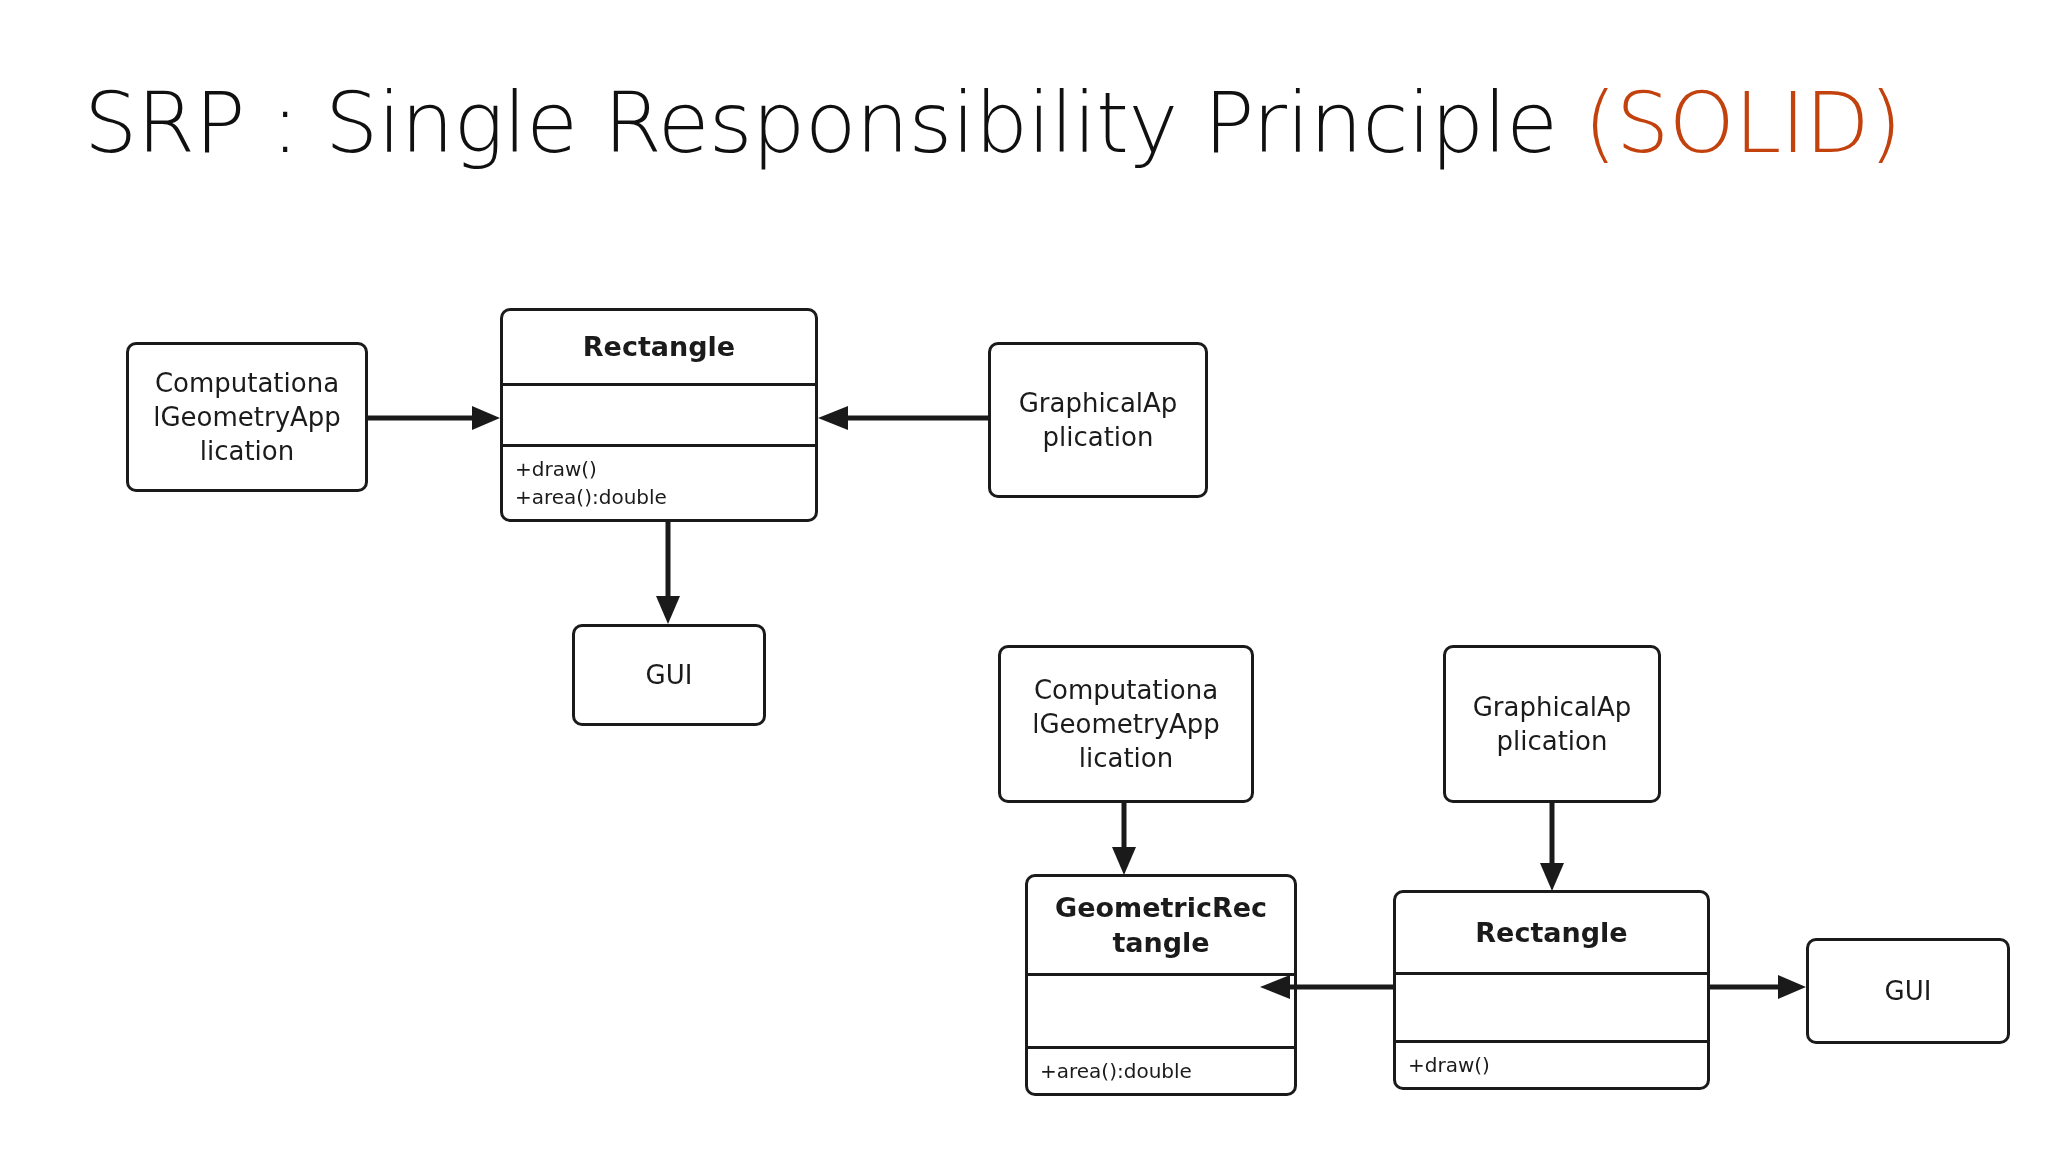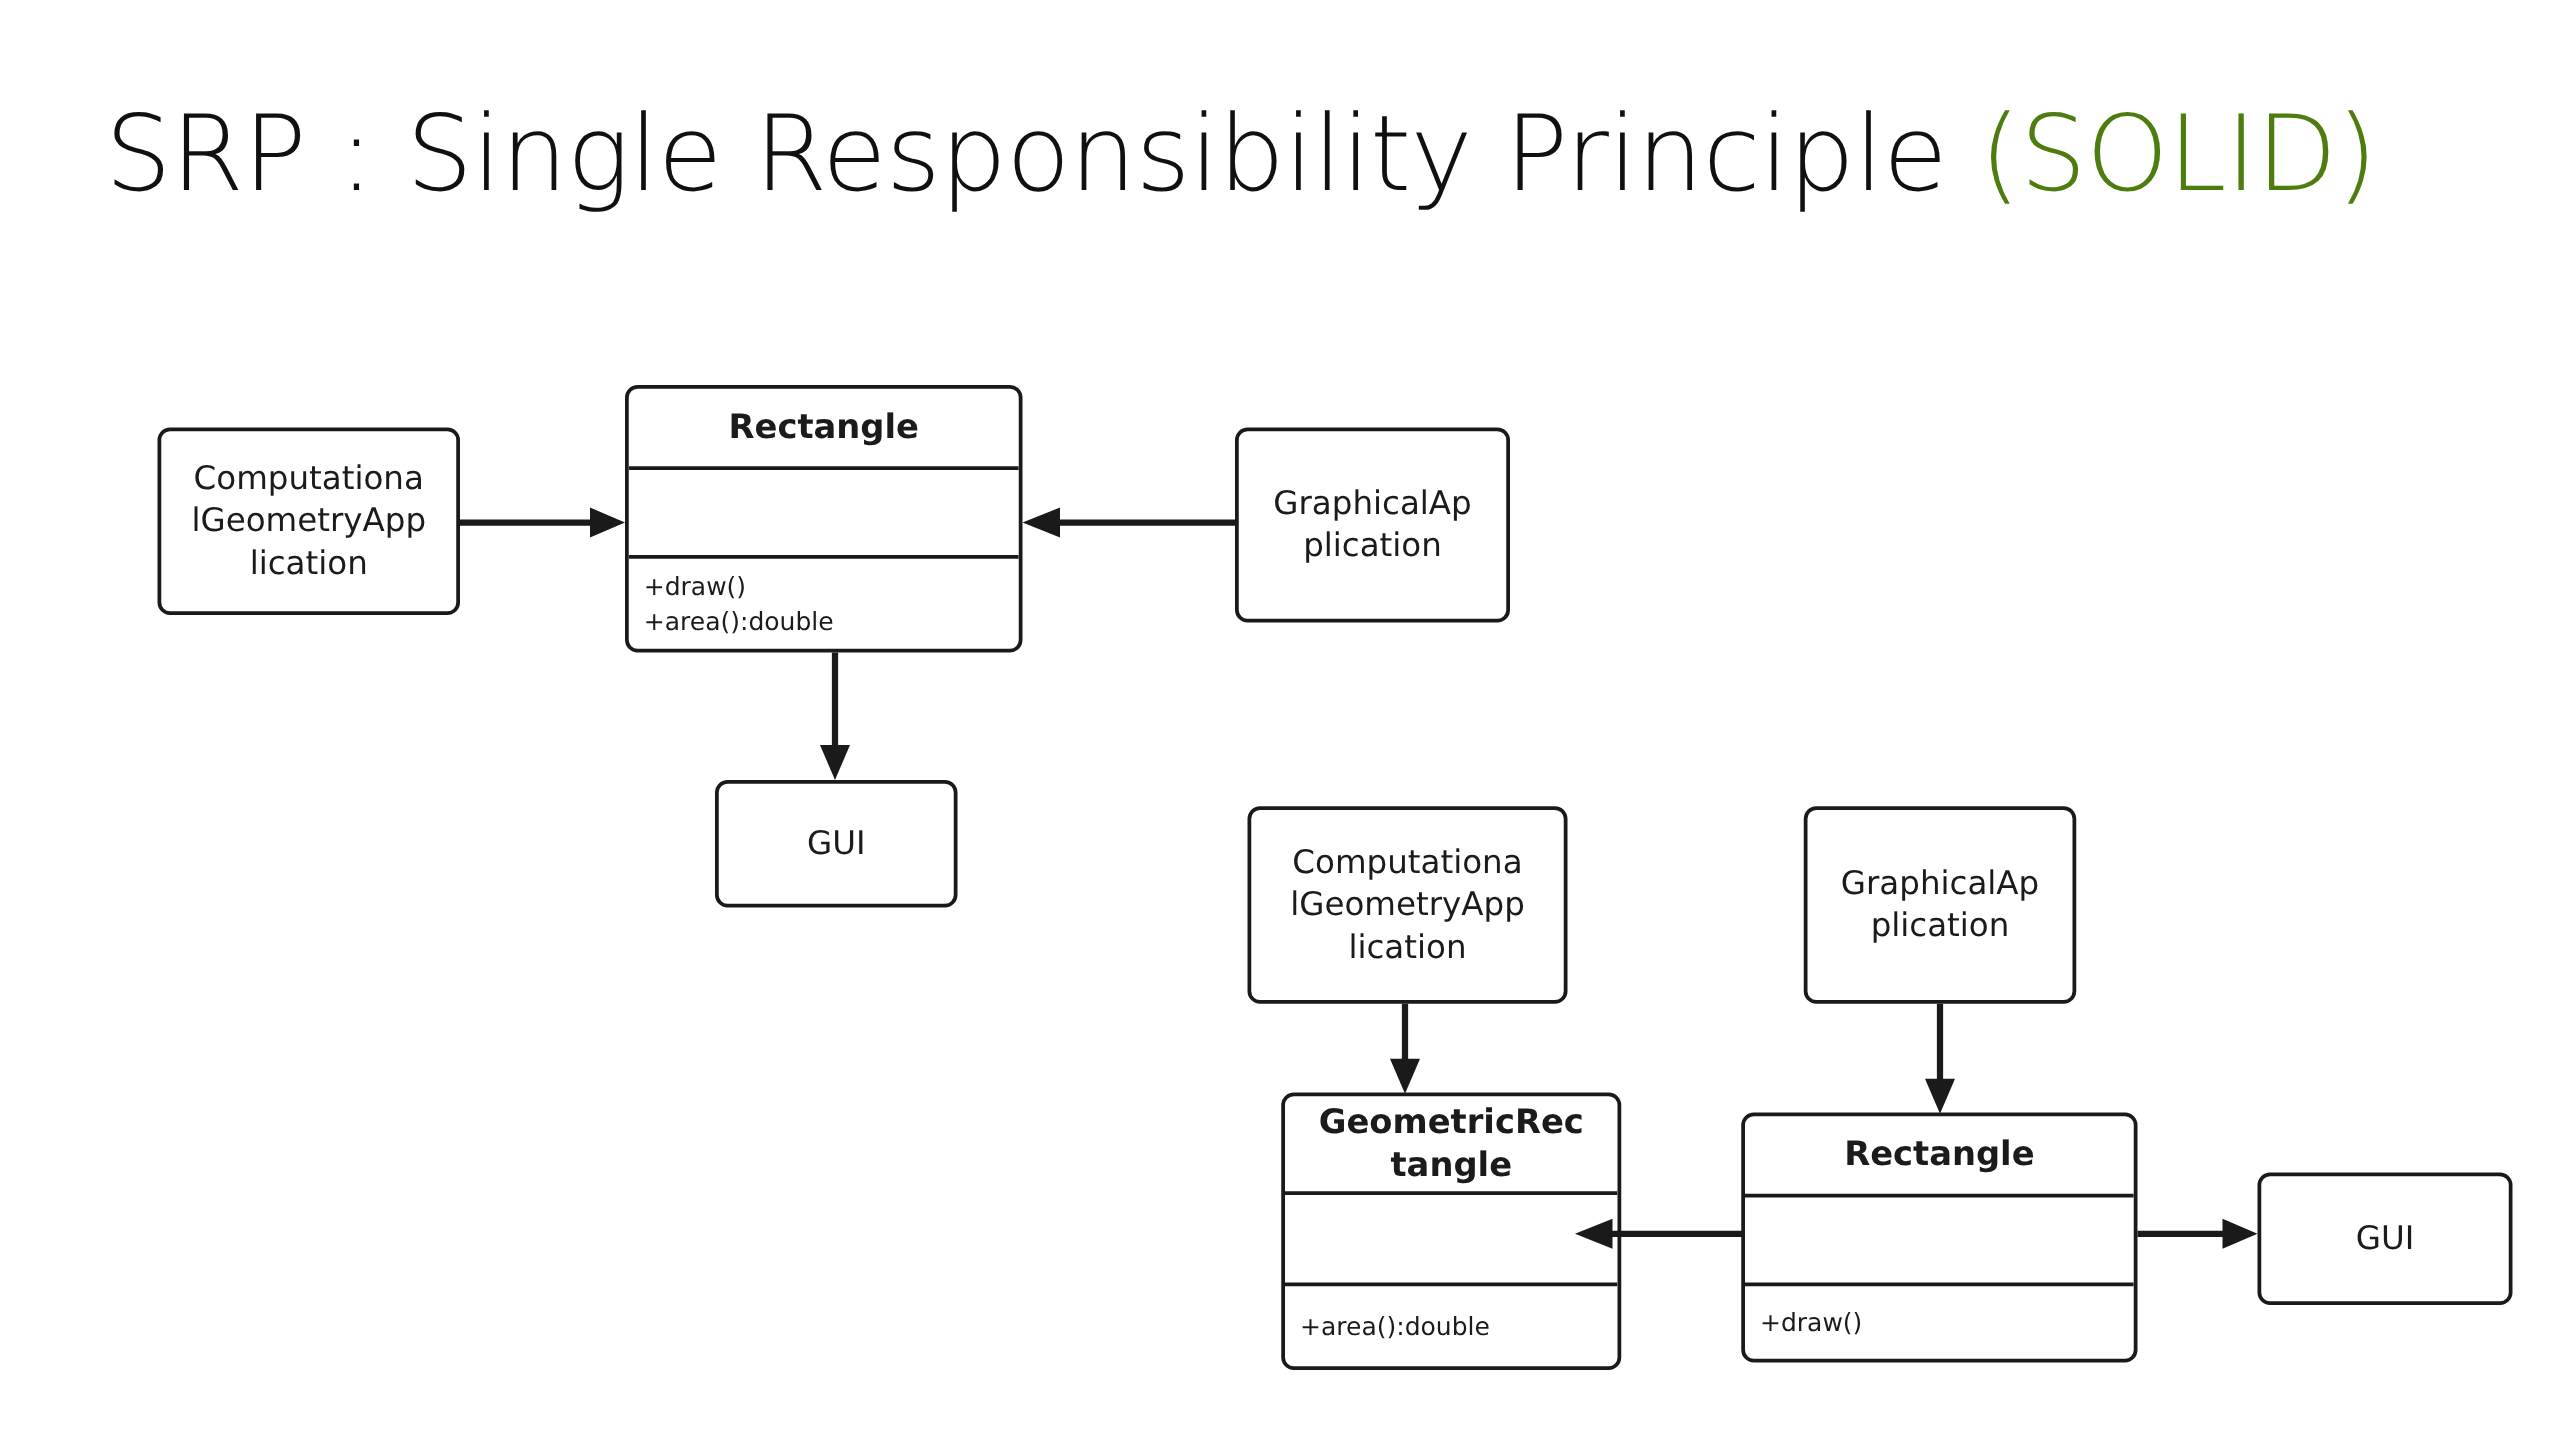--- a/index.html
+++ b/index.html
@@ -23,21 +23,21 @@
     top: 78px;
     font-family: "DejaVu Sans", sans-serif;
     font-size: 84px;
     font-weight: 300;
     letter-spacing: -0.5px;
     line-height: 1.08;
     white-space: nowrap;
     color: #101010;
   }
   #slide-title .solid {
-    color: #4d7c0f;
+    color: #c2410c;
   }
 
   
   .node-box {
     position: absolute;
     box-sizing: border-box;
     background: #ffffff;
     border: 3px solid #1a1a1a;
     border-radius: 10px;
     display: flex;
@@ -72,21 +72,21 @@
   .uml-name {
     font-size: 27px;
     font-weight: bold;
     text-align: center;
     display: flex;
     align-items: center;
     justify-content: center;
     border-bottom: 3px solid #1a1a1a;
     line-height: 1.3;
     white-space: pre-line;
-    padding: 0 4px;
+    padding: 10px 4px;
   }
   .uml-attrs {
     border-bottom: 3px solid #1a1a1a;
     font-size: 25px;
     padding: 4px 10px;
   }
   .uml-ops {
     font-size: 20px;
     padding: 8px 12px;
     line-height: 1.4;

